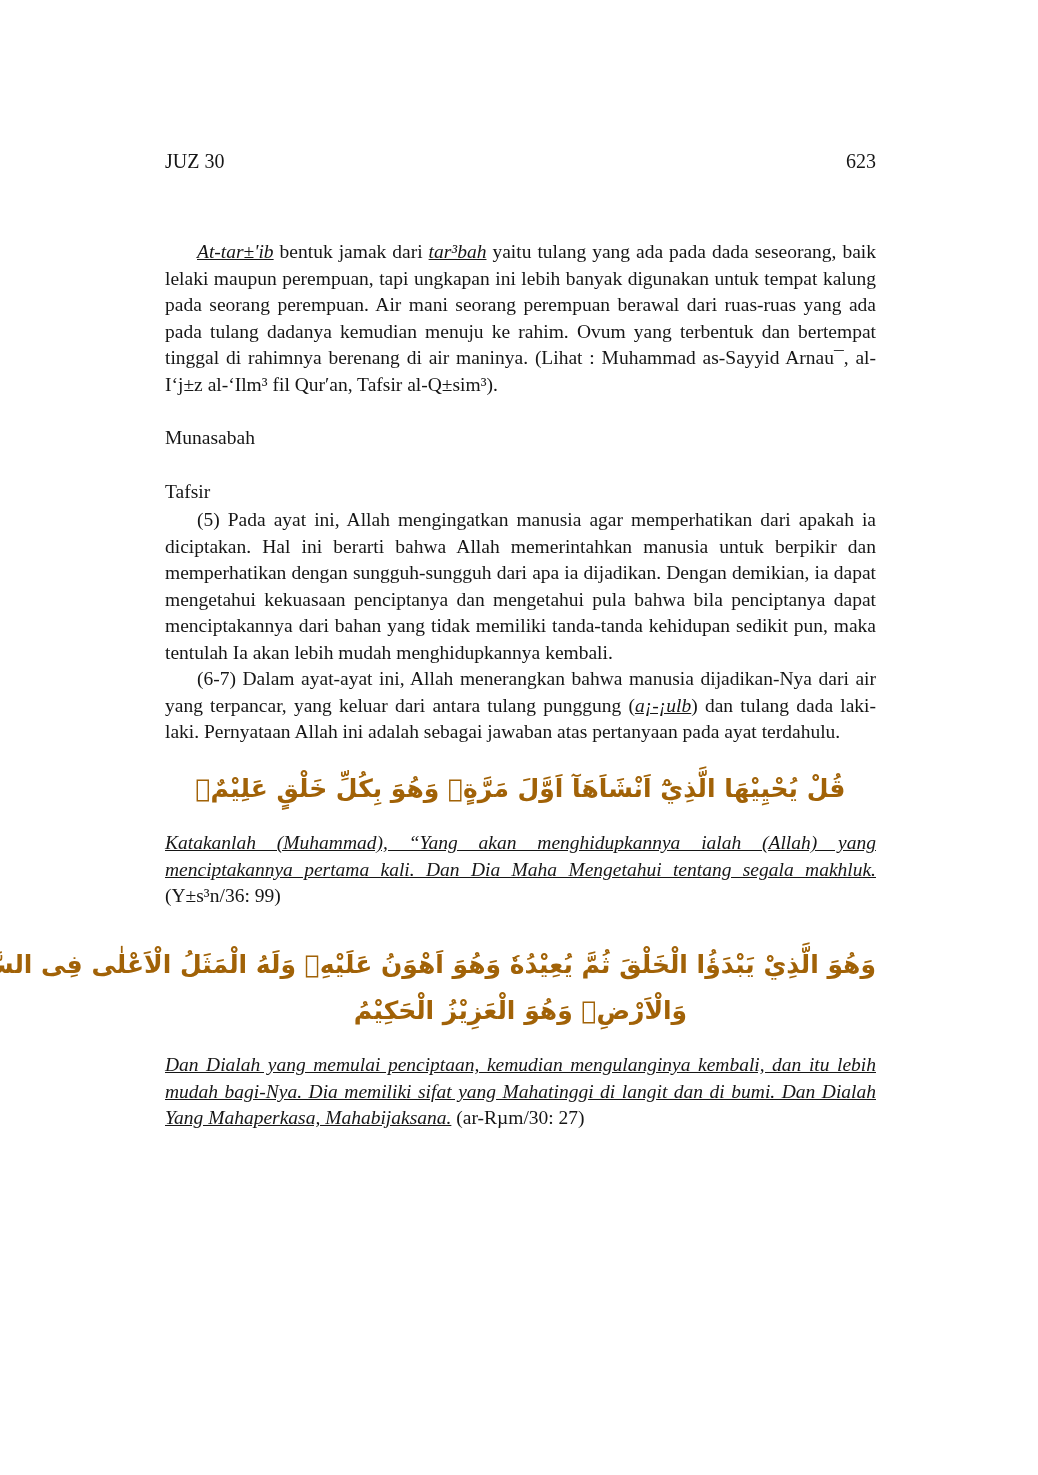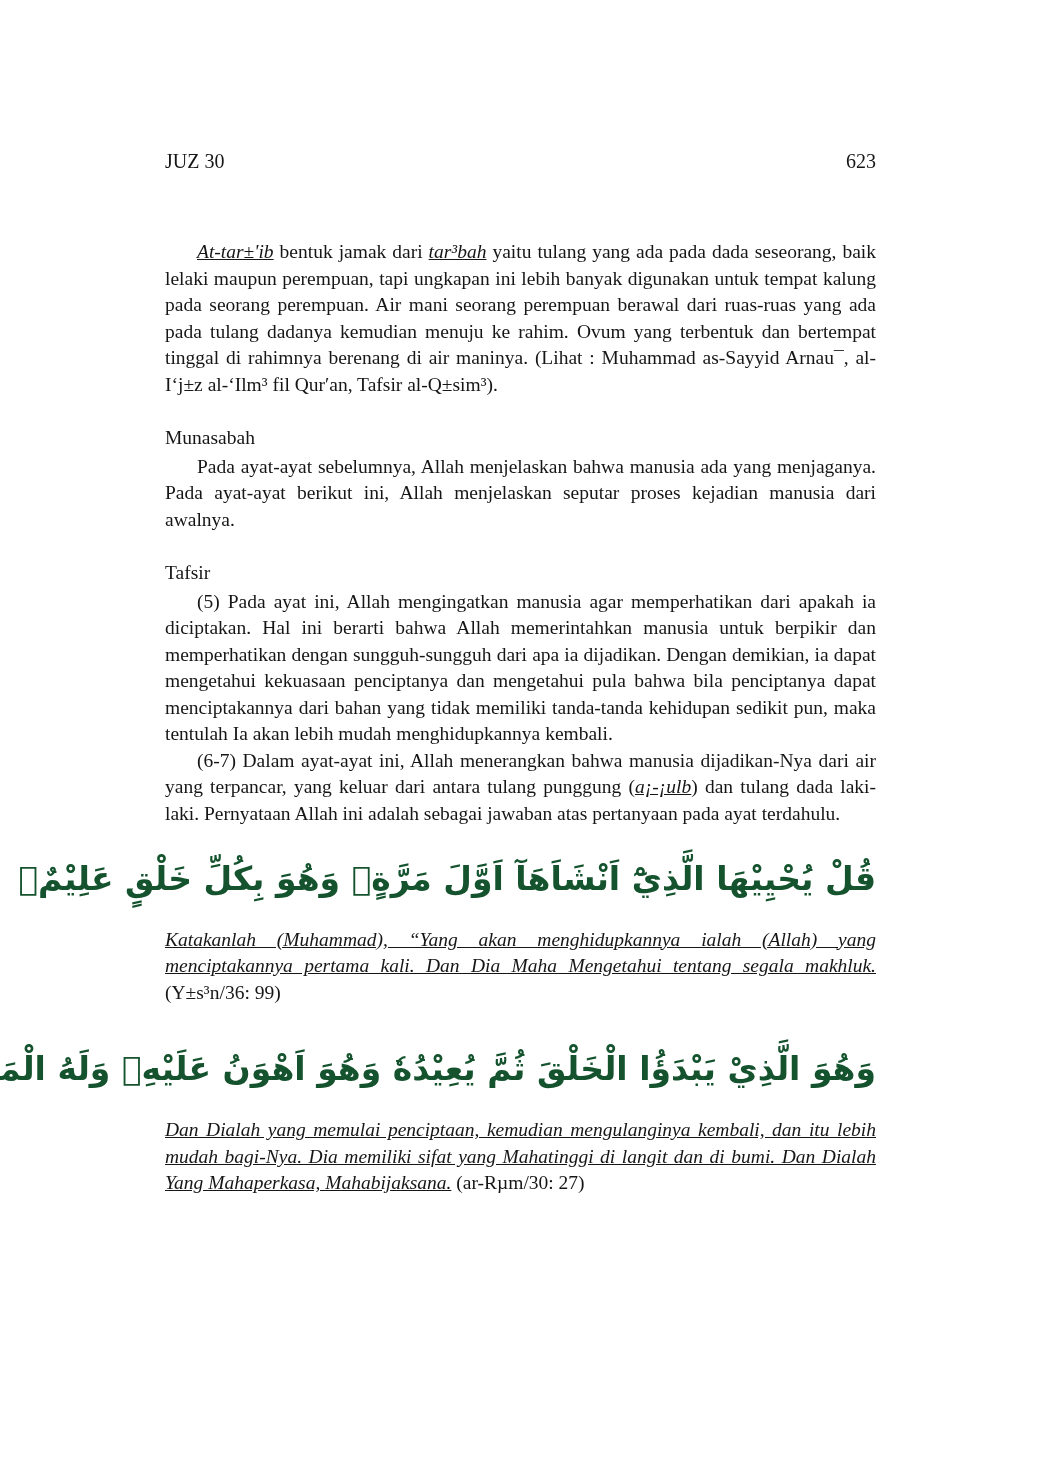--- a/index.html
+++ b/index.html
@@ -46,23 +46,23 @@
     margin: 27px 0 2px 0;
     line-height: 1.36;
   }
 
   .arabic {
     direction: rtl;
     unicode-bidi: isolate;
     text-align: center;
     font-family: "DejaVu Sans", sans-serif;
     font-weight: bold;
-    font-size: 33px;
+    font-size: 25px;
     line-height: 1.85;
-    color: #14532d;
+    color: #a16207;
     margin: 20px 0 18px 0;
   }
   .arabic .a-line { white-space: nowrap; }
   .arabic .a-line2 { text-align: center; }
 
   p.translation {
     margin: 6px 0 0 0;
     text-align: justify;
   }
   .gap-before { margin-top: 32px; }
@@ -73,29 +73,29 @@
 <div class="page">
 
   <div class="header">
     <span class="h-left">JUZ 30</span>
     <span class="h-right">623</span>
   </div>
 
   <p class="body indent first-para"><span class="it">At-tar±'ib</span><span> bentuk jamak dari </span><span class="it">tar³bah</span><span> yaitu tulang yang ada pada dada seseorang, baik lelaki maupun perempuan, tapi ungkapan ini lebih banyak digunakan untuk tempat kalung pada seorang perempuan. Air mani seorang perempuan berawal dari ruas-ruas yang ada pada tulang dadanya kemudian menuju ke rahim. Ovum yang terbentuk dan bertempat tinggal di rahimnya berenang di air maninya. (Lihat : Muhammad as-Sayyid Arnau¯, al-I‘j±z al-‘Ilm³ fil Qur′an, Tafsir al-Q±sim³).</span></p>
 
   <h3 class="sect">Munasabah</h3>
-  <p class="body indent">Pada ayat-ayat sebelumnya, Allah menjelaskan bahwa manusia ada yang menjaganya. Pada ayat-ayat berikut ini, Allah menjelaskan seputar proses kejadian manusia dari awalnya.</p>
 
   <h3 class="sect">Tafsir</h3>
   <p class="body indent">(5) Pada ayat ini, Allah mengingatkan manusia agar memperhatikan dari apakah ia diciptakan. Hal ini berarti bahwa Allah memerintahkan manusia untuk berpikir dan memperhatikan dengan sungguh-sungguh dari apa ia dijadikan. Dengan demikian, ia dapat mengetahui kekuasaan penciptanya dan mengetahui pula bahwa bila penciptanya dapat menciptakannya dari bahan yang tidak memiliki tanda-tanda kehidupan sedikit pun, maka tentulah Ia akan lebih mudah menghidupkannya kembali.</p>
   <p class="body indent"><span>(6-7) Dalam ayat-ayat ini, Allah menerangkan bahwa manusia dijadikan-Nya dari air yang terpancar, yang keluar dari antara tulang punggung (</span><span class="it">a¡-¡ulb</span><span>) dan tulang dada laki-laki. Pernyataan Allah ini adalah sebagai jawaban atas pertanyaan pada ayat terdahulu.</span></p>
 
   <div class="arabic">
     <div class="a-line">قُلْ يُحْيِيْهَا الَّذِيْٓ اَنْشَاَهَآ اَوَّلَ مَرَّةٍۗ وَهُوَ بِكُلِّ خَلْقٍ عَلِيْمٌۙ</div>
   </div>
   <p class="body translation"><span class="it">Katakanlah (Muhammad), “Yang akan menghidupkannya ialah (Allah) yang menciptakannya pertama kali. Dan Dia Maha Mengetahui tentang segala makhluk.</span><span> (Y±s³n/36: 99)</span></p>
 
   <div class="arabic gap-before">
     <div class="a-line">وَهُوَ الَّذِيْ يَبْدَؤُا الْخَلْقَ ثُمَّ يُعِيْدُهٗ وَهُوَ اَهْوَنُ عَلَيْهِۗ وَلَهُ الْمَثَلُ الْاَعْلٰى فِى السَّمٰوٰتِ</div>
+    <div class="a-line a-line2">وَالْاَرْضِۚ وَهُوَ الْعَزِيْزُ الْحَكِيْمُ</div>
   </div>
   <p class="body translation"><span class="it">Dan Dialah yang memulai penciptaan, kemudian mengulanginya kembali, dan itu lebih mudah bagi-Nya. Dia memiliki sifat yang Mahatinggi di langit dan di bumi. Dan Dialah Yang Mahaperkasa, Mahabijaksana.</span><span> (ar-Rµm/30: 27)</span></p>
 
 </div>
 
 </body></html>

